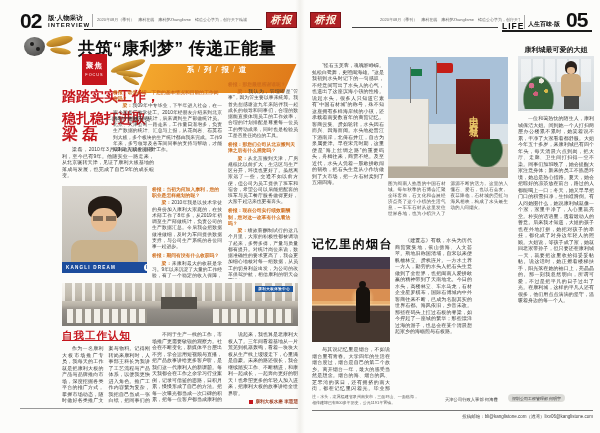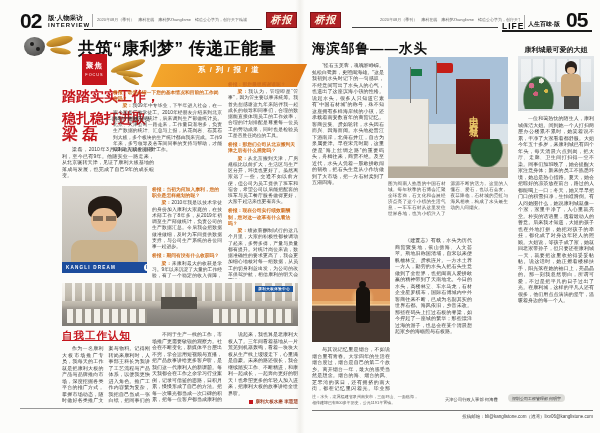--- a/index.html
+++ b/index.html
@@ -115,21 +115,21 @@
     <div class="ph gold" style="left:30px;top:14px;width:21px;height:6px;transform:rotate(9deg);"></div>
   </div>
   <div class="el headline" style="left:78px;top:37px;">共筑“康利梦” 传递正能量</div>
 
   <div class="el" style="left:108px;top:58px;width:42px;height:30px;">
     <div class="ph gold" style="left:2px;top:4px;width:36px;height:8px;transform:rotate(-18deg);"></div>
     <div class="ph gold" style="left:8px;top:13px;width:27px;height:6px;transform:rotate(6deg);"></div>
     <div class="ph gold" style="left:14px;top:20px;width:18px;height:5px;transform:rotate(26deg);"></div>
   </div>
 
-  <div class="el banner" style="left:156px;top:64px;width:146px;height:23px;">
+  <div class="el banner" style="left:144px;top:64px;width:146px;height:29px;font-family:Liberation Serif, serif;">
     <div class="banner-bg"></div>
     <div class="banner-tx">系 / 列 / 报 / 道</div>
   </div>
 
   <div class="el focus" style="left:82px;top:54px;width:25px;height:31px;">
     <div class="focus-cn">聚焦</div>
     <div class="focus-en">FOCUS</div>
   </div>
 
   <div class="el pt" style="left:62px;top:89px;">踏踏实实工作，</div>
@@ -190,39 +190,39 @@
 
   <div class="el masthead" style="left:310px;top:12px;width:31px;height:16px;">桥报</div>
   <div class="el tagline" style="left:380px;top:17px;width:140px;">2020年08月（季刊）　康利在线　康利梦Zhanglisme　铸造公心学为，创行天下精诚</div>
   <div class="el" style="left:352px;top:26.5px;width:146px;height:0.7px;background:#444;"></div>
   <div class="el sec-en" style="left:502px;top:21px;font-size:8.5px;">LIFE</div>
   <div class="el vdiv" style="left:524px;top:15px;width:1px;height:14px;"></div>
   <div class="el sec-cn" style="left:528px;top:20px;font-size:6px;">人生百味·版</div>
   <div class="el pageno" style="left:566px;top:8px;">05</div>
   <div class="el rule" style="left:502px;top:30px;width:90px;height:1.8px;"></div>
 
-  <div class="el rtitle1" style="left:312px;top:40px;">海滨邹鲁——水头</div>
   <div class="el body5 indent" style="left:312px;top:62px;width:72px;height:172px;">“怪石玉芙蓉，魂魄影峥嵘。虬松白鹭舞，史照闽海雄。”这是我初到水头时记下的一句感叹，不经意间写出了水头人的心气，也道出了这座滨海小镇的性格。说起水头，很多人只知道它素有“中国石材城”的称号，殊不知这座拥有多样海岸线的小镇，还承载着南安数百年的商贸记忆。客商云集、货如轮转，水头因石而兴、因海而阔。水头地处晋江下游南岸，北倚石井江，自古为泉属要津。早在宋元时期，这里便是“海上丝绸之路”的重要码头，舟楫往来，商贾不绝。及至近代，水头人凭着一股敢拼敢闯的韧劲，把石头生意从小作坊做到了大市场，把一方石材卖到了五湖四海。</div>
 
   <div class="photo sc" style="left:388px;top:57px;width:120px;height:121px;">
     <div class="ph sc-bldg"></div>
     <div class="ph sc-pole" style="left:40%;top:3%;height:44%;"></div>
     <div class="ph sc-flag" style="left:41%;top:5%;width:13%;height:8%;"></div>
     <div class="ph sc-pole" style="left:18%;top:8%;height:30%;"></div>
     <div class="ph sc-flag2" style="left:19%;top:10%;width:9%;height:6%;"></div>
     <div class="ph sc-sign">
         <span>中国石材城</span>
       </div>
     <div class="ph sc-palm"></div>
     <div class="ph sc-ground"></div>
   </div>
   <div class="el caption cols2" style="left:388px;top:181px;width:120px;height:50px;">图为闽南人熟悉的中国石材城。每年秋季的石博会汇聚全球客商，石文化和会展经济点亮了这个小镇的生活气息，一车车石材从这里发往世界各地，也为小镇注入了源源不断的活力。这里的人懂石、爱石，也以石会友。夜幕降临，石材城的霓虹与海风相映，构成了水头最生动的人间烟火。</div>
   <div class="el body5 indent" style="left:395px;top:237px;width:77px;height:150px;">《建置志》有载，水头为历代商贸聚集地，依山傍海、人文荟萃。斯地旧称国清埔，自宋以来便帆樯林立、货栈连片。一方水土养一方人，勤劳的水头人把石头生意做到了全世界，也把闽南人爱拼敢赢的精神带到了天南地北。今日的水头，高楼林立、车水马龙，石材企业星罗棋布，国际石博城内中外客商往来不断，已成为名副其实的世界石都。海风依旧，乡音未改。那些在码头上扛过石板的脊梁，如今撑起了一座城的繁华；那些漂洋过海的游子，也总会在某个清晨想起家乡的海蛎煎与石板路。</div>
   <div class="el note" style="left:312px;top:394px;width:106px;height:13px;">注：水头，隶属福建省泉州南安市，三面环山、一面临海，相传建埠已有800多年历史，公元1191年置镇。</div>
 
+  <div class="el rtitle2" style="left:312px;top:236px;">记忆里的烟台</div>
   <div class="photo ss" style="left:312px;top:257px;width:78px;height:85px;">
     <div class="ph ss-sun"></div>
     <div class="ph ss-sea"></div>
     <div class="ph ss-head"></div>
     <div class="ph ss-body"></div>
   </div>
   <div class="el body5 indent" style="left:312px;top:346px;width:78px;height:46px;">与其说记忆里是烟台，不如说烟台里有青春。大学四年的生活在烟台度过，烟台是自己的第二个故乡。离开烟台一年，最大的感受当然是想念。烟台的海、烟台的风、芝罘湾的落日，还有拥挤的南大街，都在记忆里闪着光。毕业那天，我们在海边坐了整整一个下午，谁也没有说话，只是静静地看着潮起潮落，把四年的时光一页页翻过。</div>
 
   <div class="el rtitle3" style="left:518px;top:45px;width:76px;">康利城最可爱的大姐</div>
   <div class="photo cl" style="left:518px;top:56px;width:76px;height:55px;">

